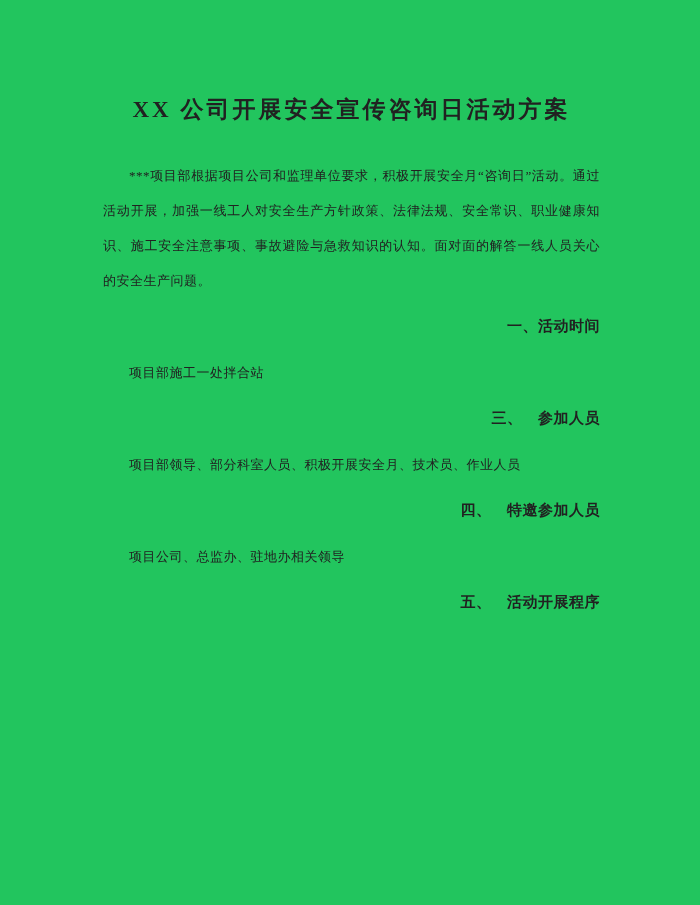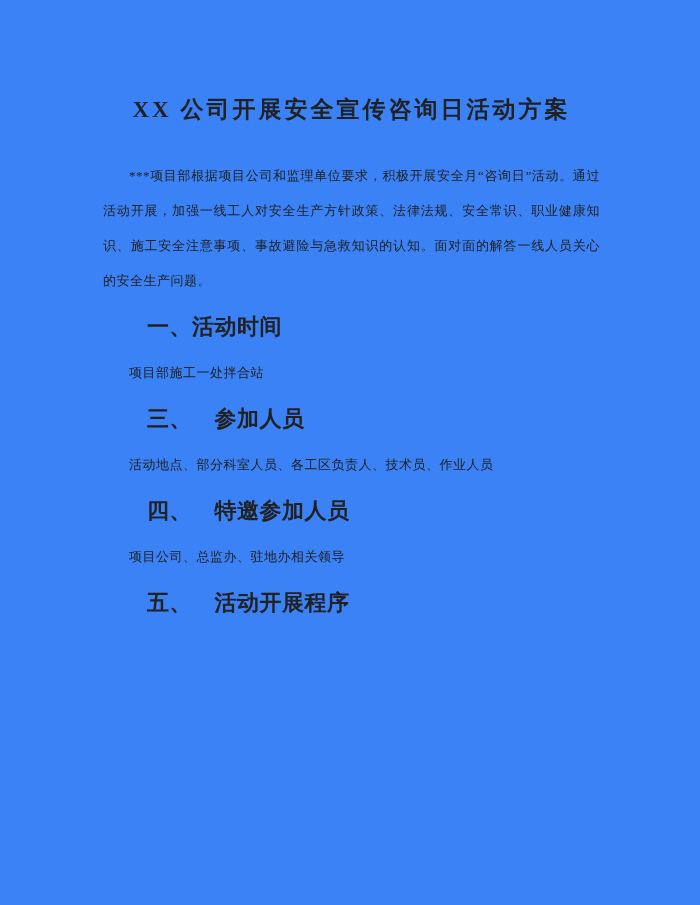--- a/index.html
+++ b/index.html
@@ -4,21 +4,21 @@
 <style>
   html, body {
     margin: 0;
     padding: 0;
     background: #ffffff;
   }
   .page {
     position: relative;
     width: 700px;
     height: 905px;
-    background: #3b82f6;
+    background: #22c55e;
     box-sizing: border-box;
     padding: 92px 100px 0 103px;
     overflow: hidden;
     font-family: "Liberation Serif", "DejaVu Serif", serif;
     color: #212121;
   }
   .doc-title {
     margin: 0 0 30px 0;
     font-size: 23px;
     font-weight: bold;
@@ -31,41 +31,42 @@
     margin: 0 0 11px 0;
     font-size: 13px;
     font-weight: normal;
     line-height: 35px;
     letter-spacing: 0.5px;
     text-align: justify;
     text-indent: 2em;
   }
   .heading {
     margin: 0 0 11px 0;
-    font-size: 22px;
+    font-size: 15px;
     font-weight: bold;
     line-height: 35px;
     letter-spacing: 0.5px;
     text-indent: 2em;
+    text-align: right;
   }
 </style>
 </head>
 <body>
 
 <div class="page">
 
   <h1 class="doc-title">XX 公司开展安全宣传咨询日活动方案</h1>
 
   <p class="para">***项目部根据项目公司和监理单位要求，积极开展安全月“咨询日”活动。通过活动开展，加强一线工人对安全生产方针政策、法律法规、安全常识、职业健康知识、施工安全注意事项、事故避险与急救知识的认知。面对面的解答一线人员关心的安全生产问题。</p>
 
   <p class="heading">一、活动时间</p>
 
   <p class="para">项目部施工一处拌合站</p>
 
   <p class="heading">三、　参加人员</p>
-  <p class="para">活动地点、部分科室人员、各工区负责人、技术员、作业人员</p>
+  <p class="para">项目部领导、部分科室人员、积极开展安全月、技术员、作业人员</p>
 
   <p class="heading">四、　特邀参加人员</p>
   <p class="para">项目公司、总监办、驻地办相关领导</p>
 
   <p class="heading">五、　活动开展程序</p>
 
 </div>
 
 </body></html>

